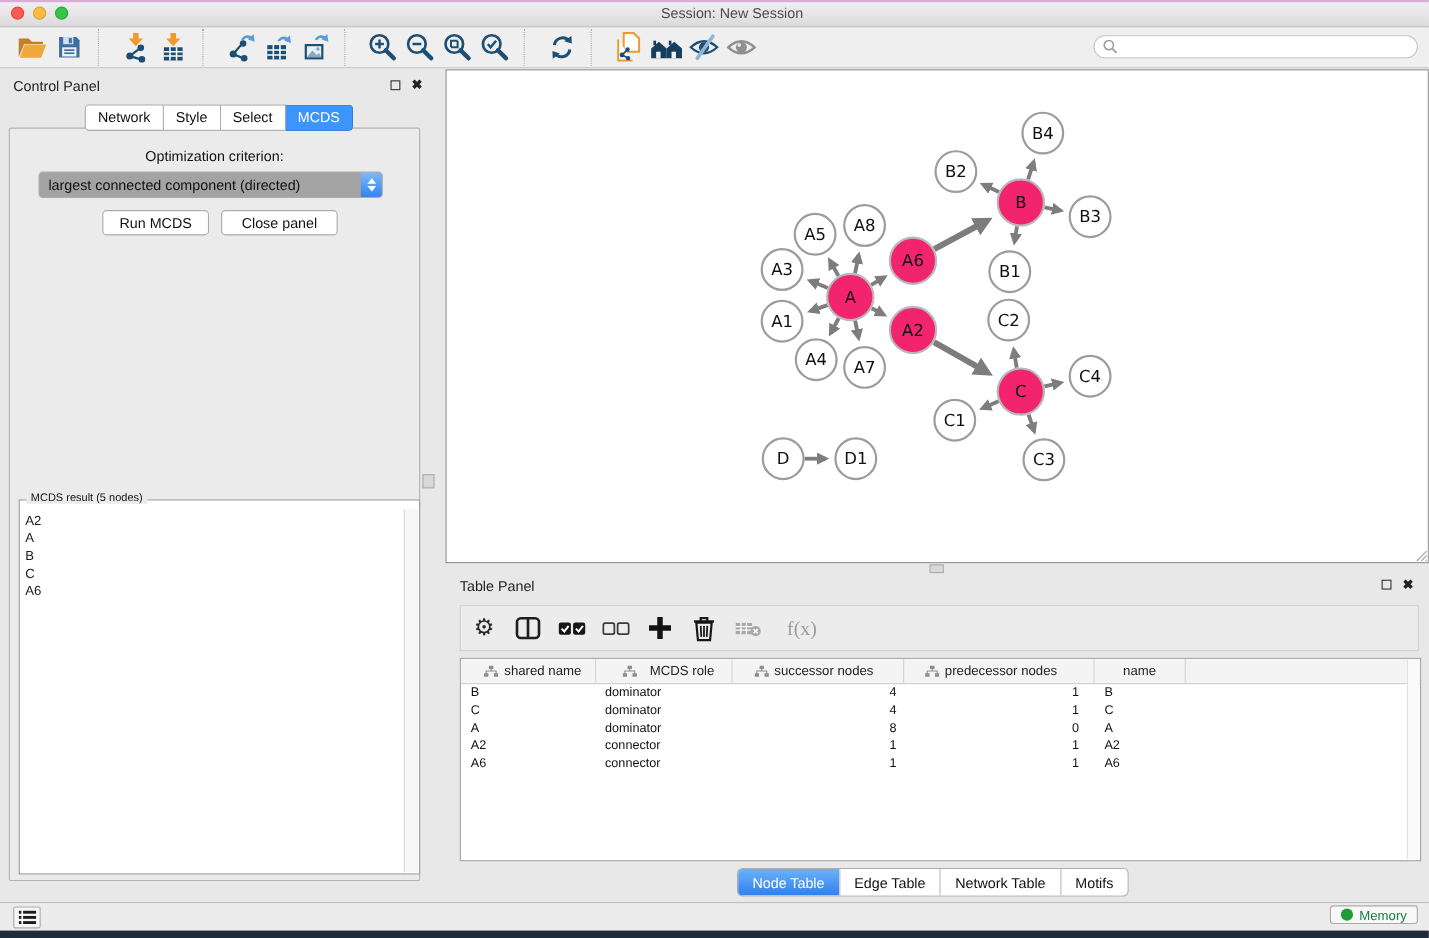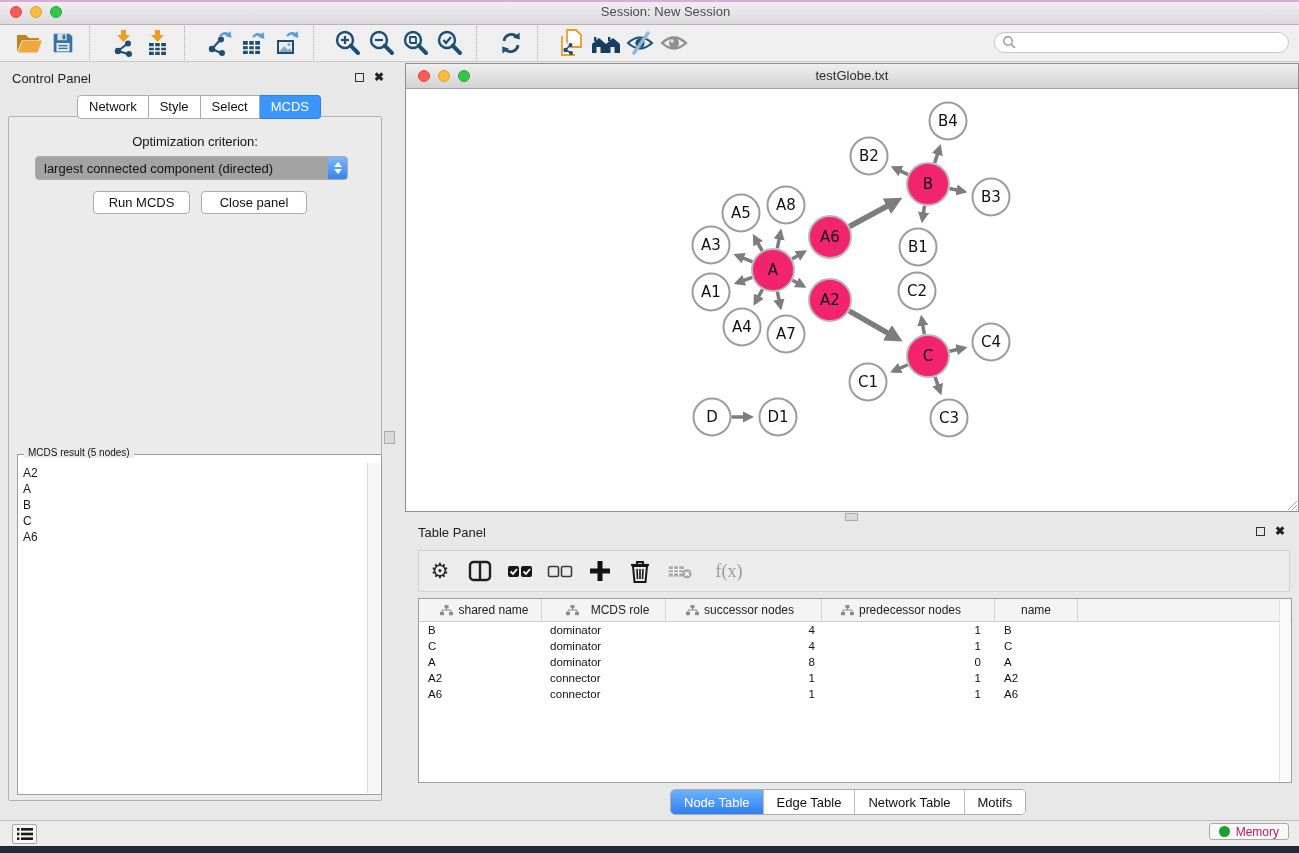--- a/index.html
+++ b/index.html
@@ -87,21 +87,21 @@
   #tp-tabs{left:670px;top:789px;display:flex;height:24px;border:1px solid #adadad;border-radius:5px;
     overflow:hidden;background:#fff;}
   .tp-tab{font-size:13px;display:flex;align-items:center;padding:0 13px;color:#111;border-left:1px solid #bcbcbc;background:#fff;}
   .tp-tab:first-child{border-left:none;}
   .tp-tab.active{background:linear-gradient(#6cb2f8,#2f80f1);color:#fff;}
   
   #statusbar{left:0;top:820px;width:1299px;height:26px;background:#ececec;border-top:1px solid #bdbdbd;box-sizing:border-box;}
   #list-btn{left:12px;top:3px;width:25px;height:20px;background:#f6f6f6;border:1px solid #a9a9a9;border-radius:2px;
     display:flex;align-items:center;justify-content:center;box-sizing:border-box;}
   #memory-btn{right:10px;top:2px;height:17px;background:#f8f8f8;border:1px solid #a9a9a9;border-radius:3px;
-    display:flex;align-items:center;gap:6px;padding:0 9px;font-size:12px;color:#be185d;box-sizing:border-box;}
+    display:flex;align-items:center;gap:6px;padding:0 9px;font-size:12px;color:#15803d;box-sizing:border-box;}
   .green-dot{width:11px;height:11px;border-radius:50%;background:#1b9e33;}
   #wallpaper{left:0;top:846px;width:1299px;height:7px;background:#222b3a;}
 </style>
 </head>
 <body>
 
 <div id="titlebar" class="abs">
   <div class="lights">
     <span class="light red"></span>
     <span class="light yellow"></span>
@@ -307,28 +307,20 @@
       <div>A6</div>
     </div>
     <div id="result-track" class="abs"></div>
   </div>
 </div>
 
 <div class="abs grip" style="left:384px;top:431px;width:11px;height:13px;"></div>
 <div class="abs grip" style="left:845px;top:513px;width:13px;height:8px;"></div>
 
 <div id="netwin" class="abs">
-  <div id="net-titlebar" class="abs">
-    <div class="lights">
-      <span class="light red"></span>
-      <span class="light yellow"></span>
-      <span class="light green"></span>
-    </div>
-    <div class="title">testGlobe.txt</div>
-  </div>
   <svg id="net-svg" class="abs" style="left:0;top:24px;" width="892" height="423" viewBox="0 0 892 423">
     <defs>
       <marker id="arrowhead" markerWidth="3.2" markerHeight="3.2" refX="2.2" refY="1.6" orient="auto" markerUnits="strokeWidth">
         <path d="M0,0 L3.2,1.6 L0,3.2 z" fill="#7d7d7d"></path>
       </marker>
     </defs>
   <line x1="346.26658959941255" y1="189.35701659375684" x2="330.96388438800835" y2="194.78700876554544" stroke="#7d7d7d" stroke-width="3.5" marker-end="url(#arrowhead)"></line>
       <line x1="346.59628761528694" y1="173.77269661906732" x2="330.55101255449296" y2="167.3028276429407" stroke="#7d7d7d" stroke-width="3.5" marker-end="url(#arrowhead)"></line>
       <line x1="356.48901716798036" y1="201.32664585242324" x2="349.16261713737003" y2="214.79776848935182" stroke="#7d7d7d" stroke-width="3.5" marker-end="url(#arrowhead)"></line>
       <line x1="356.230235352432" y1="162.8163567215194" x2="348.48668254729546" y2="149.02315328737" stroke="#7d7d7d" stroke-width="3.5" marker-end="url(#arrowhead)"></line>

